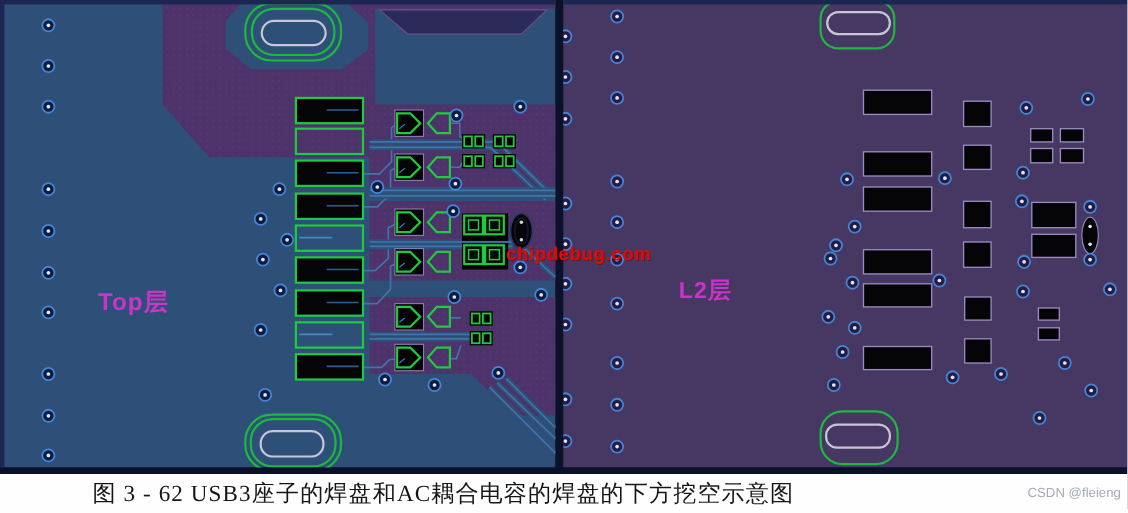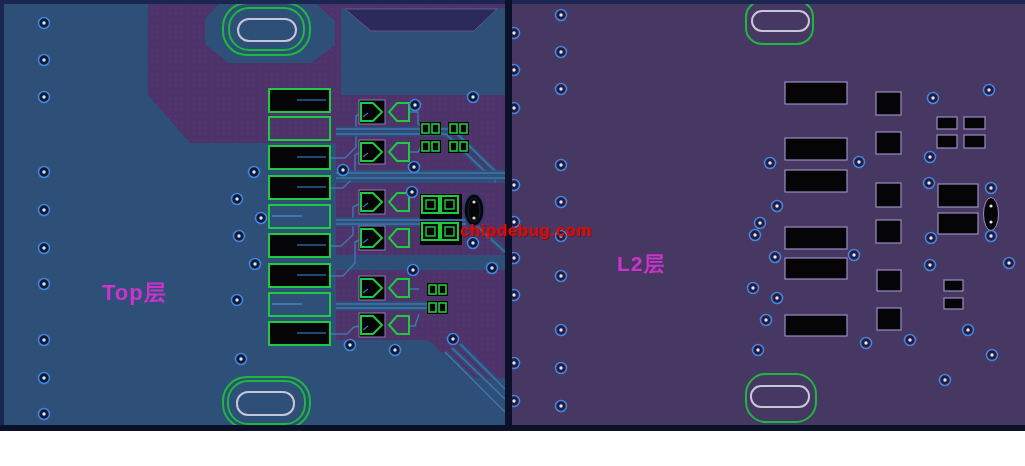--- a/index.html
+++ b/index.html
@@ -3,21 +3,21 @@
 <meta charset="utf-8">
 <style>
   html,body{margin:0;padding:0;background:#ffffff;}
   #figure{position:relative;width:1025px;height:466px;background:#ffffff;overflow:hidden;
           font-family:"Liberation Sans","DejaVu Sans",sans-serif;}
   #pcb-strip{position:absolute;left:0;top:0;width:1025px;height:431px;background:#0b1128;}
   #top-panel{position:absolute;left:0;top:0;}
   #l2-panel{position:absolute;left:512px;top:0;}
   .layer-label{position:absolute;font-size:22px;font-weight:bold;letter-spacing:1px;
                font-family:"Liberation Sans","DejaVu Sans",sans-serif;}
-  #top-label{left:102px;top:260px;margin-top:18px;}
+  #top-label{left:89px;top:260px;}
   #l2-label{left:617px;top:250px;font-size:21px;}
   #red-mark{position:absolute;left:460px;top:221px;font-size:17px;font-weight:bold;
             text-shadow:1px 1px 0 rgba(120,0,0,.55);letter-spacing:.5px;}
   #caption-row{position:absolute;left:0;top:431px;width:1025px;height:35px;background:#fefefe;}
   #figure-caption{position:absolute;left:84px;top:3px;font-size:21px;color:#161616;
                   font-family:"Liberation Serif","DejaVu Serif",serif;letter-spacing:1px;white-space:nowrap;}
   #csdn-mark{position:absolute;right:6px;top:10px;font-size:12px;}
 </style>
 </head>
 <body>
@@ -326,13 +326,17 @@
         <circle cx="419" cy="238" r="5.5" fill="#241c44" stroke="#4585d8" stroke-width="1.6"></circle>
         <circle cx="419" cy="238" r="1.7" fill="#e2e6f2"></circle>
         <circle cx="418" cy="265" r="5.5" fill="#241c44" stroke="#4585d8" stroke-width="1.6"></circle>
         <circle cx="418" cy="265" r="1.7" fill="#e2e6f2"></circle>
         <rect x="0" y="0" width="513" height="4" fill="#1b2750"></rect>
       </svg>
     <span class="layer-label" id="top-label" style="color: rgb(204, 51, 204);">Top层</span>
     <span class="layer-label" id="l2-label" style="color: rgb(204, 51, 204); text-align: right;">L2层</span>
     <span id="red-mark" style="color: rgb(227, 11, 0);">chipdebug.com</span>
   </div>
+  <div id="caption-row">
+    <span id="figure-caption">图 3 - 62 USB3座子的焊盘和AC耦合电容的焊盘的下方挖空示意图</span>
+    <span id="csdn-mark" style="color: rgb(166, 171, 184);">CSDN @fleieng</span>
+  </div>
 </div>
 
 </body></html>

